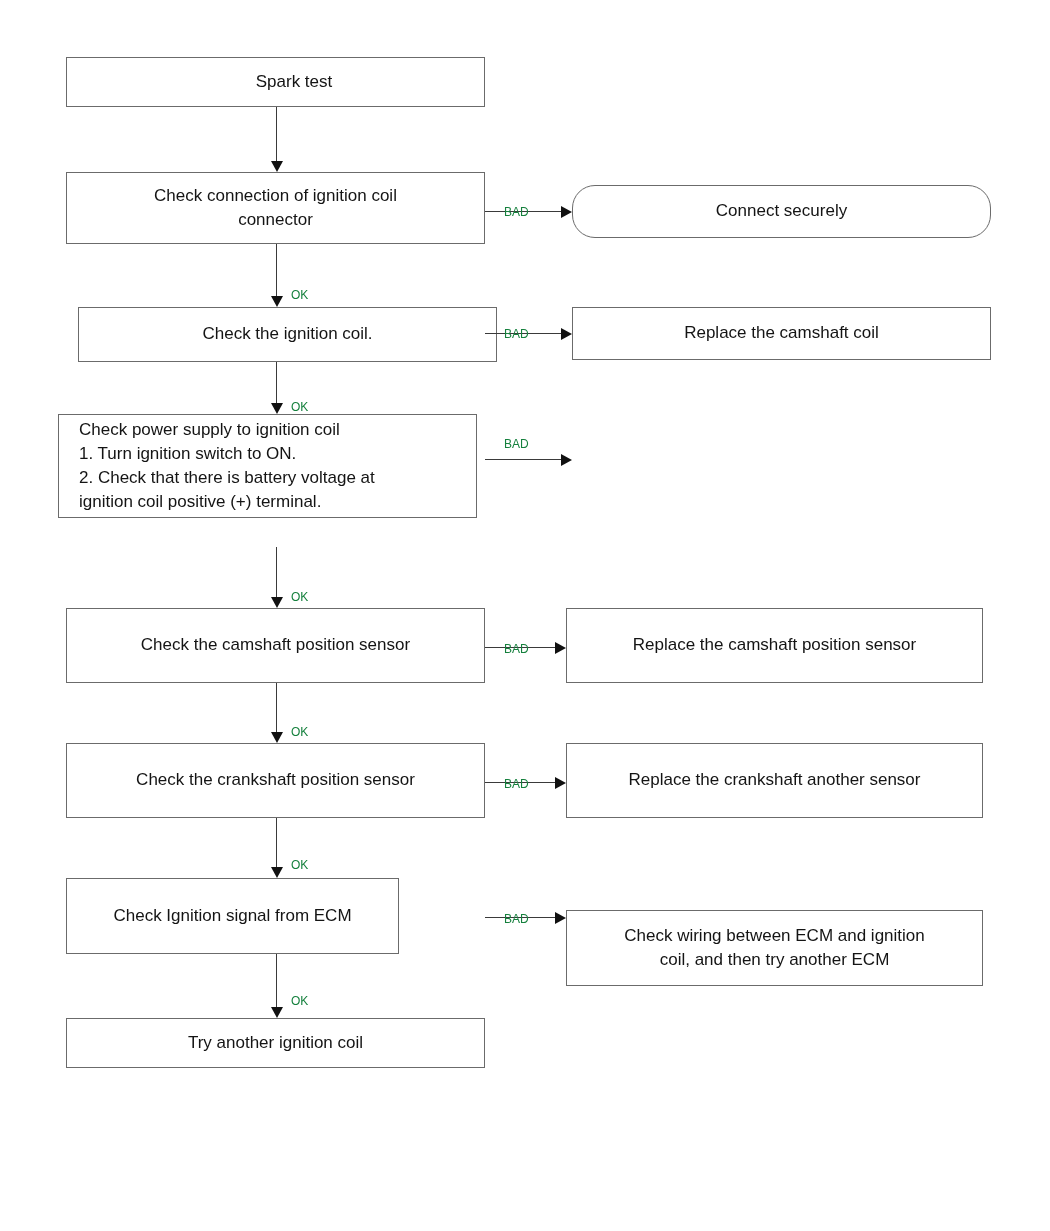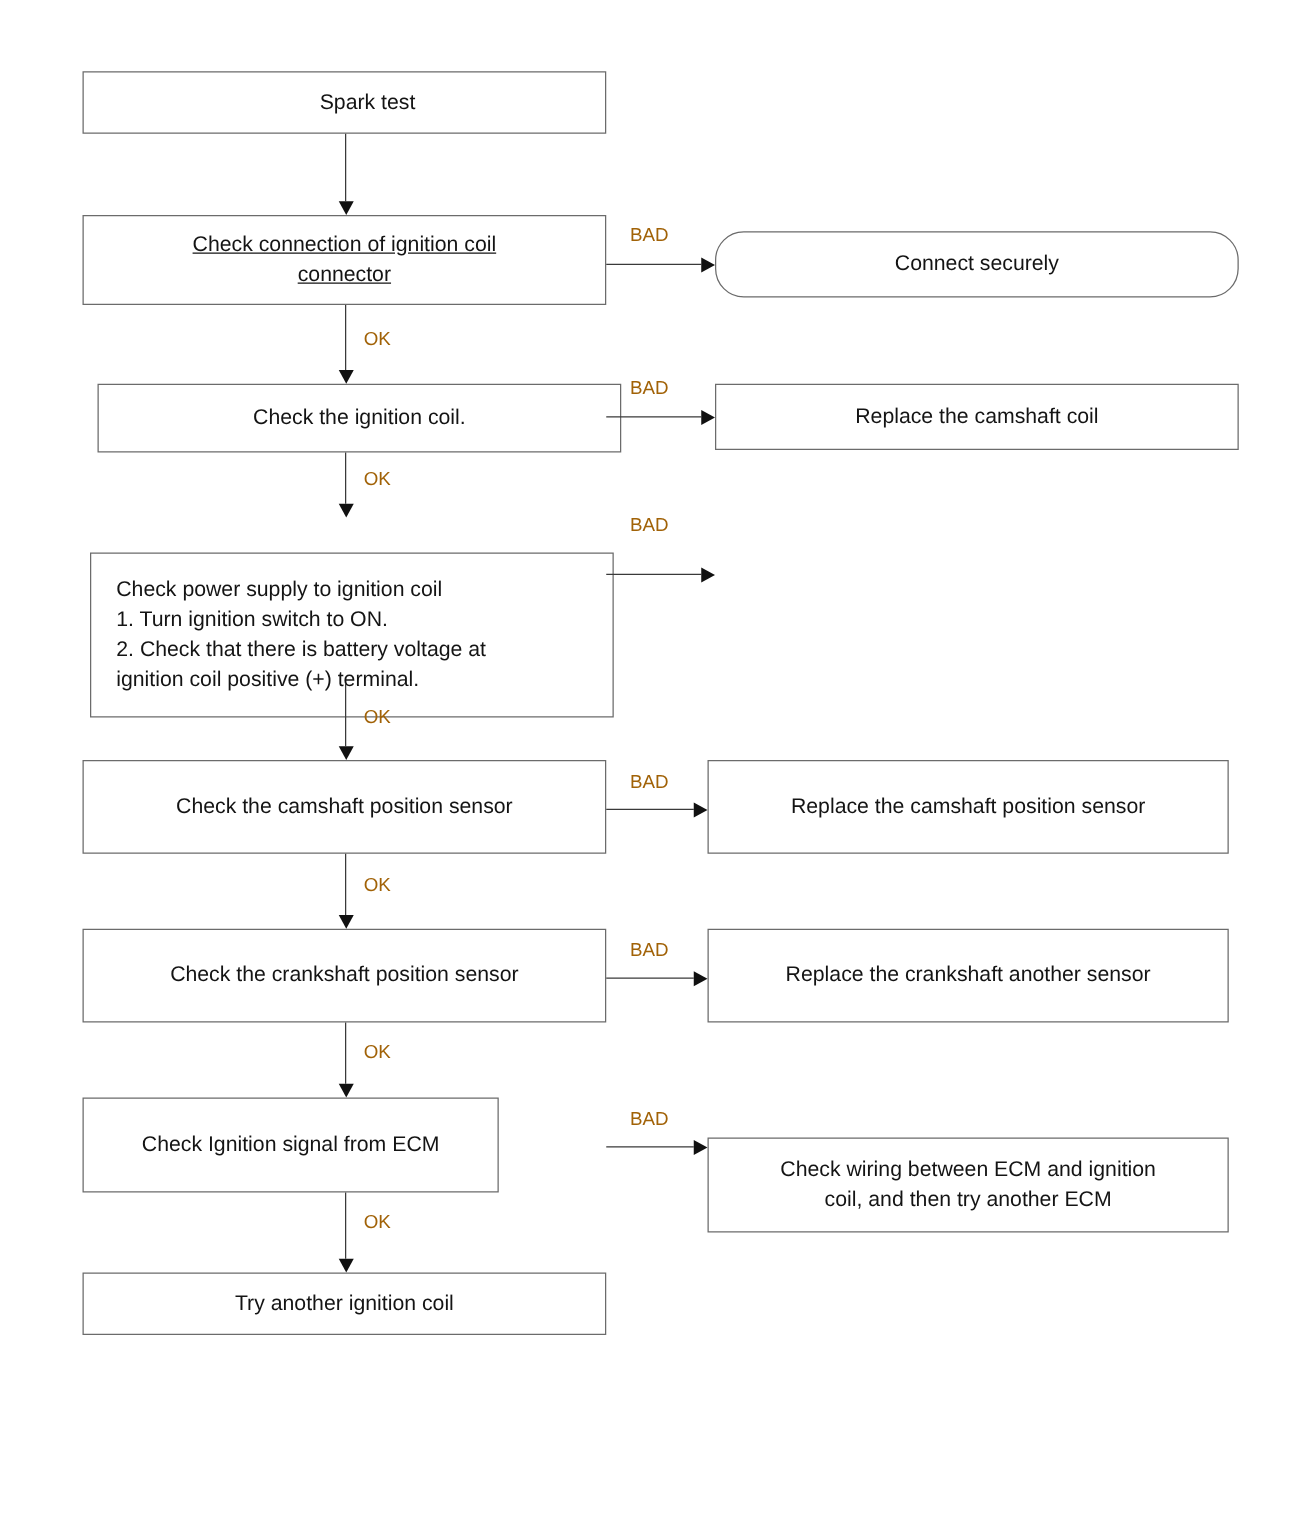--- a/index.html
+++ b/index.html
@@ -40,24 +40,25 @@
   .node-text {
     white-space: pre-line;
     display: block;
     width: 100%;
   }
   .node.align-left .node-text {
     text-indent: 0;
   }
   .edge-label {
     position: absolute;
-    font-size: 15px;
-    color: #a16207;
+    font-size: 12px;
+    color: #15803d;
     white-space: nowrap;
     line-height: 1;
+    margin-top: 25px;
   }
   .vline {
     position: absolute;
     width: 0;
     border-left: 1.6px solid #3a3a3a;
   }
   .hline {
     position: absolute;
     height: 0;
     border-top: 1.6px solid #3a3a3a;
@@ -81,30 +82,30 @@
 </style>
 </head>
 <body>
 
 <div id="canvas">
 
   <div class="node" style="left: 66px; top: 57px; width: 419px; height: 50px; padding-left: 47px;">
     <span class="node-text">Spark test</span>
   </div>
 
-  <div class="node" style="left: 66px; top: 172px; width: 419px; height: 72px; text-decoration: underline;">
+  <div class="node" style="left: 66px; top: 172px; width: 419px; height: 72px;">
     <span class="node-text">Check connection of ignition coil
 connector</span>
   </div>
 
   <div class="node" style="left: 78px; top: 307px; width: 419px; height: 55px;">
     <span class="node-text">Check the ignition coil.</span>
   </div>
 
-  <div class="node align-left" style="left: 72px; top: 414px; width: 419px; height: 132px; margin-top: 28px;">
+  <div class="node align-left" style="left: 58px; top: 414px; width: 419px; height: 104px;">
     <span class="node-text">Check power supply to ignition coil
 1. Turn ignition switch to ON.
 2. Check that there is battery voltage at
     ignition coil positive (+) terminal.</span>
   </div>
 
   <div class="node" style="left: 66px; top: 608px; width: 419px; height: 75px;">
     <span class="node-text">Check the camshaft position sensor</span>
   </div>
 

